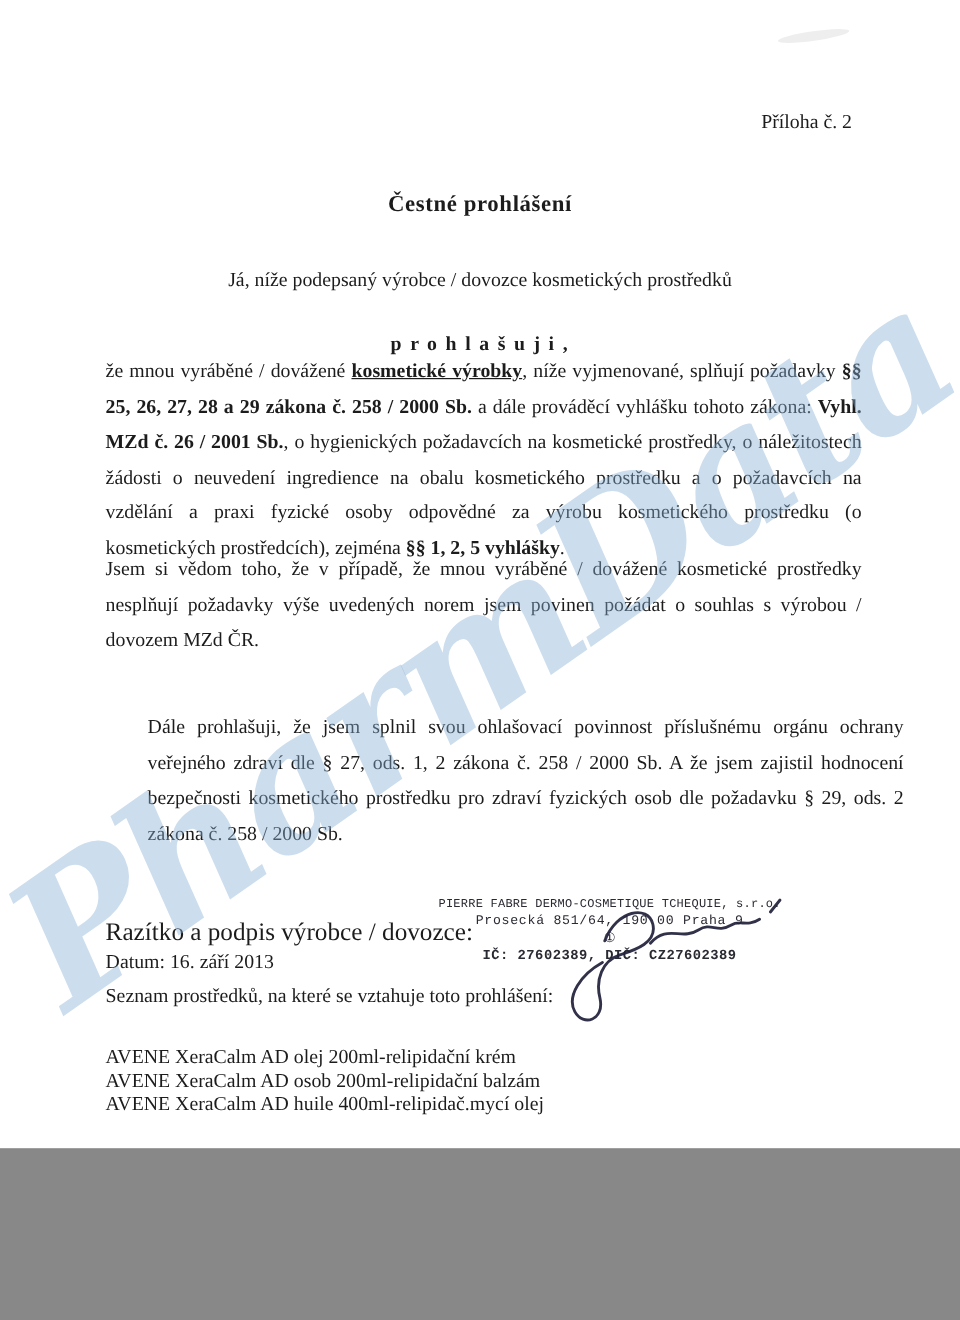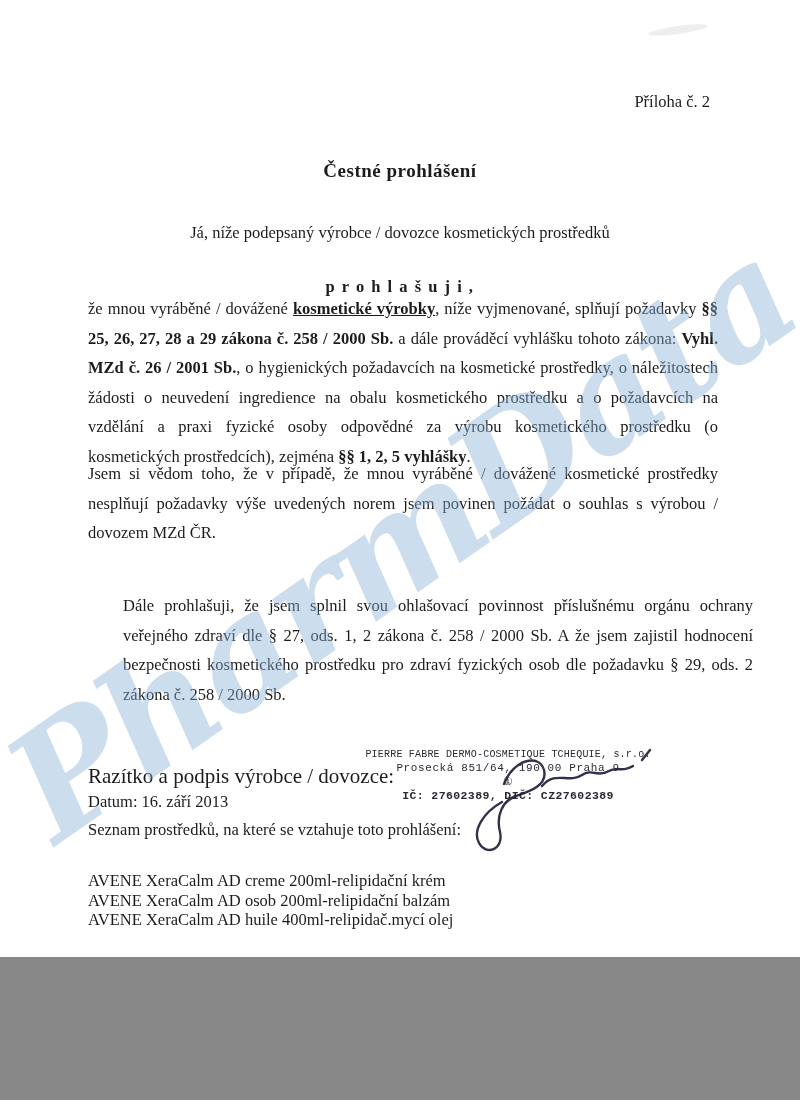--- a/index.html
+++ b/index.html
@@ -139,21 +139,21 @@
       <path d="M 90 42 C 104 26 116 40 130 31 C 141 24 145 34 157 27 C 165 22 170 29 181 22"></path>
       <path d="M 190 16 l 8 -10"></path>
     </g>
   </svg>
 
   <div class="abs date-line">Datum: 16. září 2013</div>
 
   <div class="abs list-intro">Seznam prostředků, na které se vztahuje toto prohlášení:</div>
 
   <ul class="abs product-list">
-    <li>AVENE XeraCalm AD creme 200ml-relipidační krém</li>
+    <li>AVENE XeraCalm AD olej 200ml-relipidační krém</li>
     <li>AVENE XeraCalm AD osob 200ml-relipidační balzám</li>
     <li>AVENE XeraCalm AD huile 400ml-relipidač.mycí olej</li>
   </ul>
 
   <div class="abs watermark-zone">
     <span class="watermark-text">PharmData</span>
   </div>
 
 </div>
 

